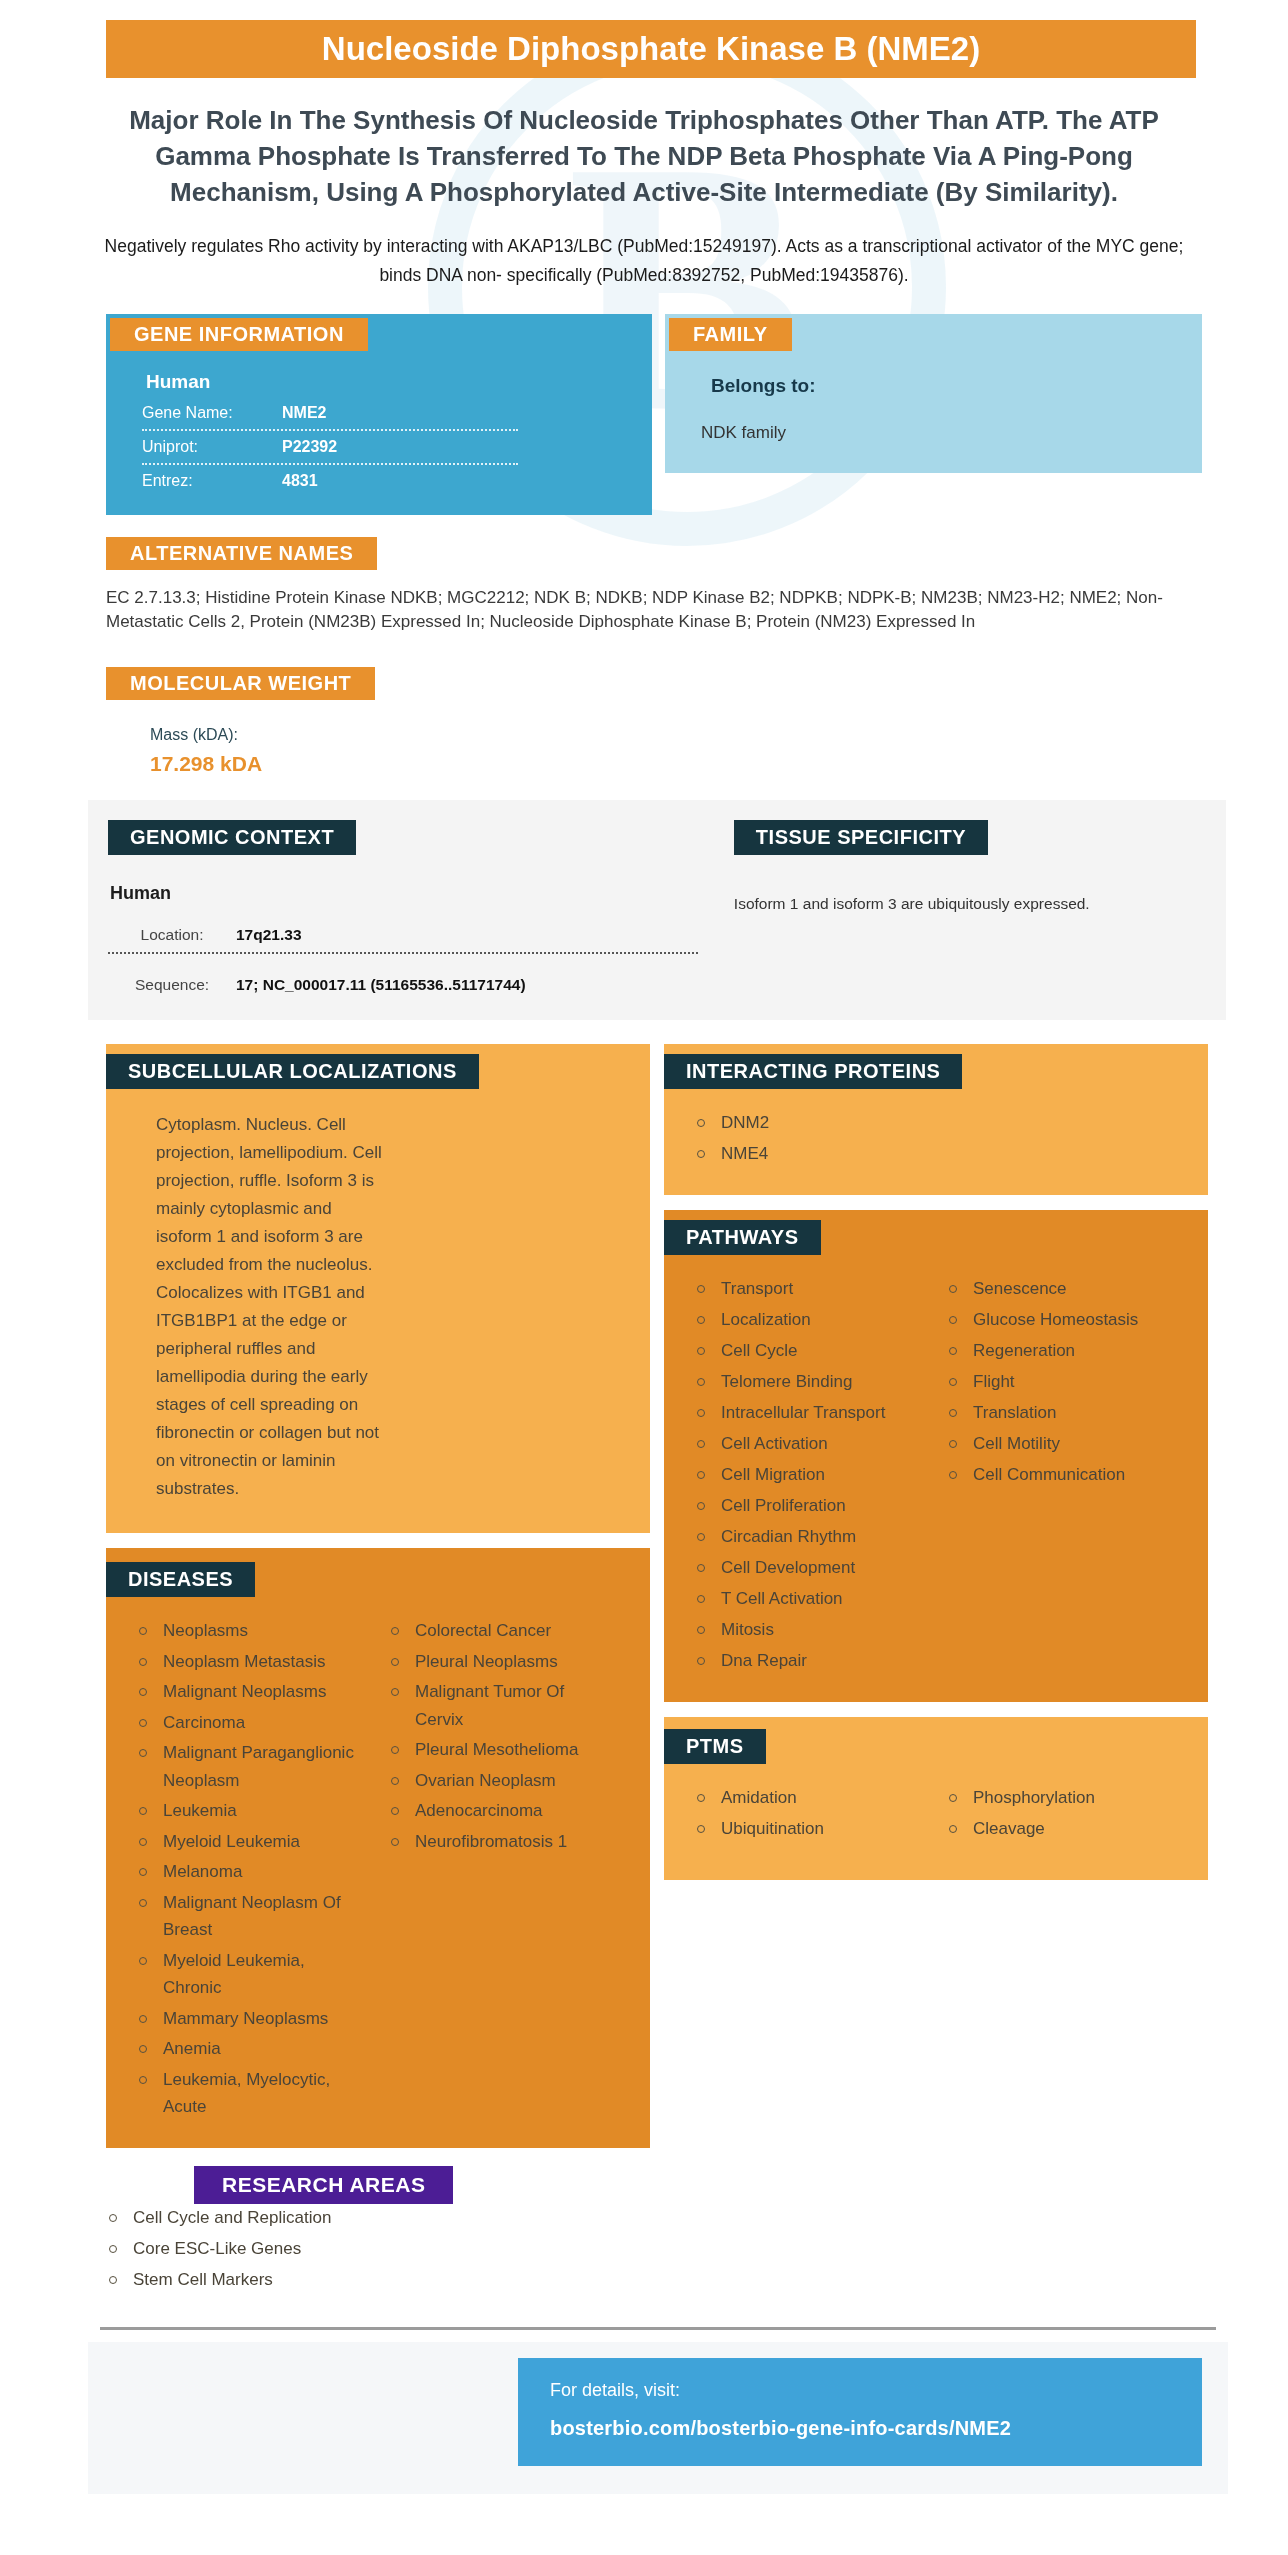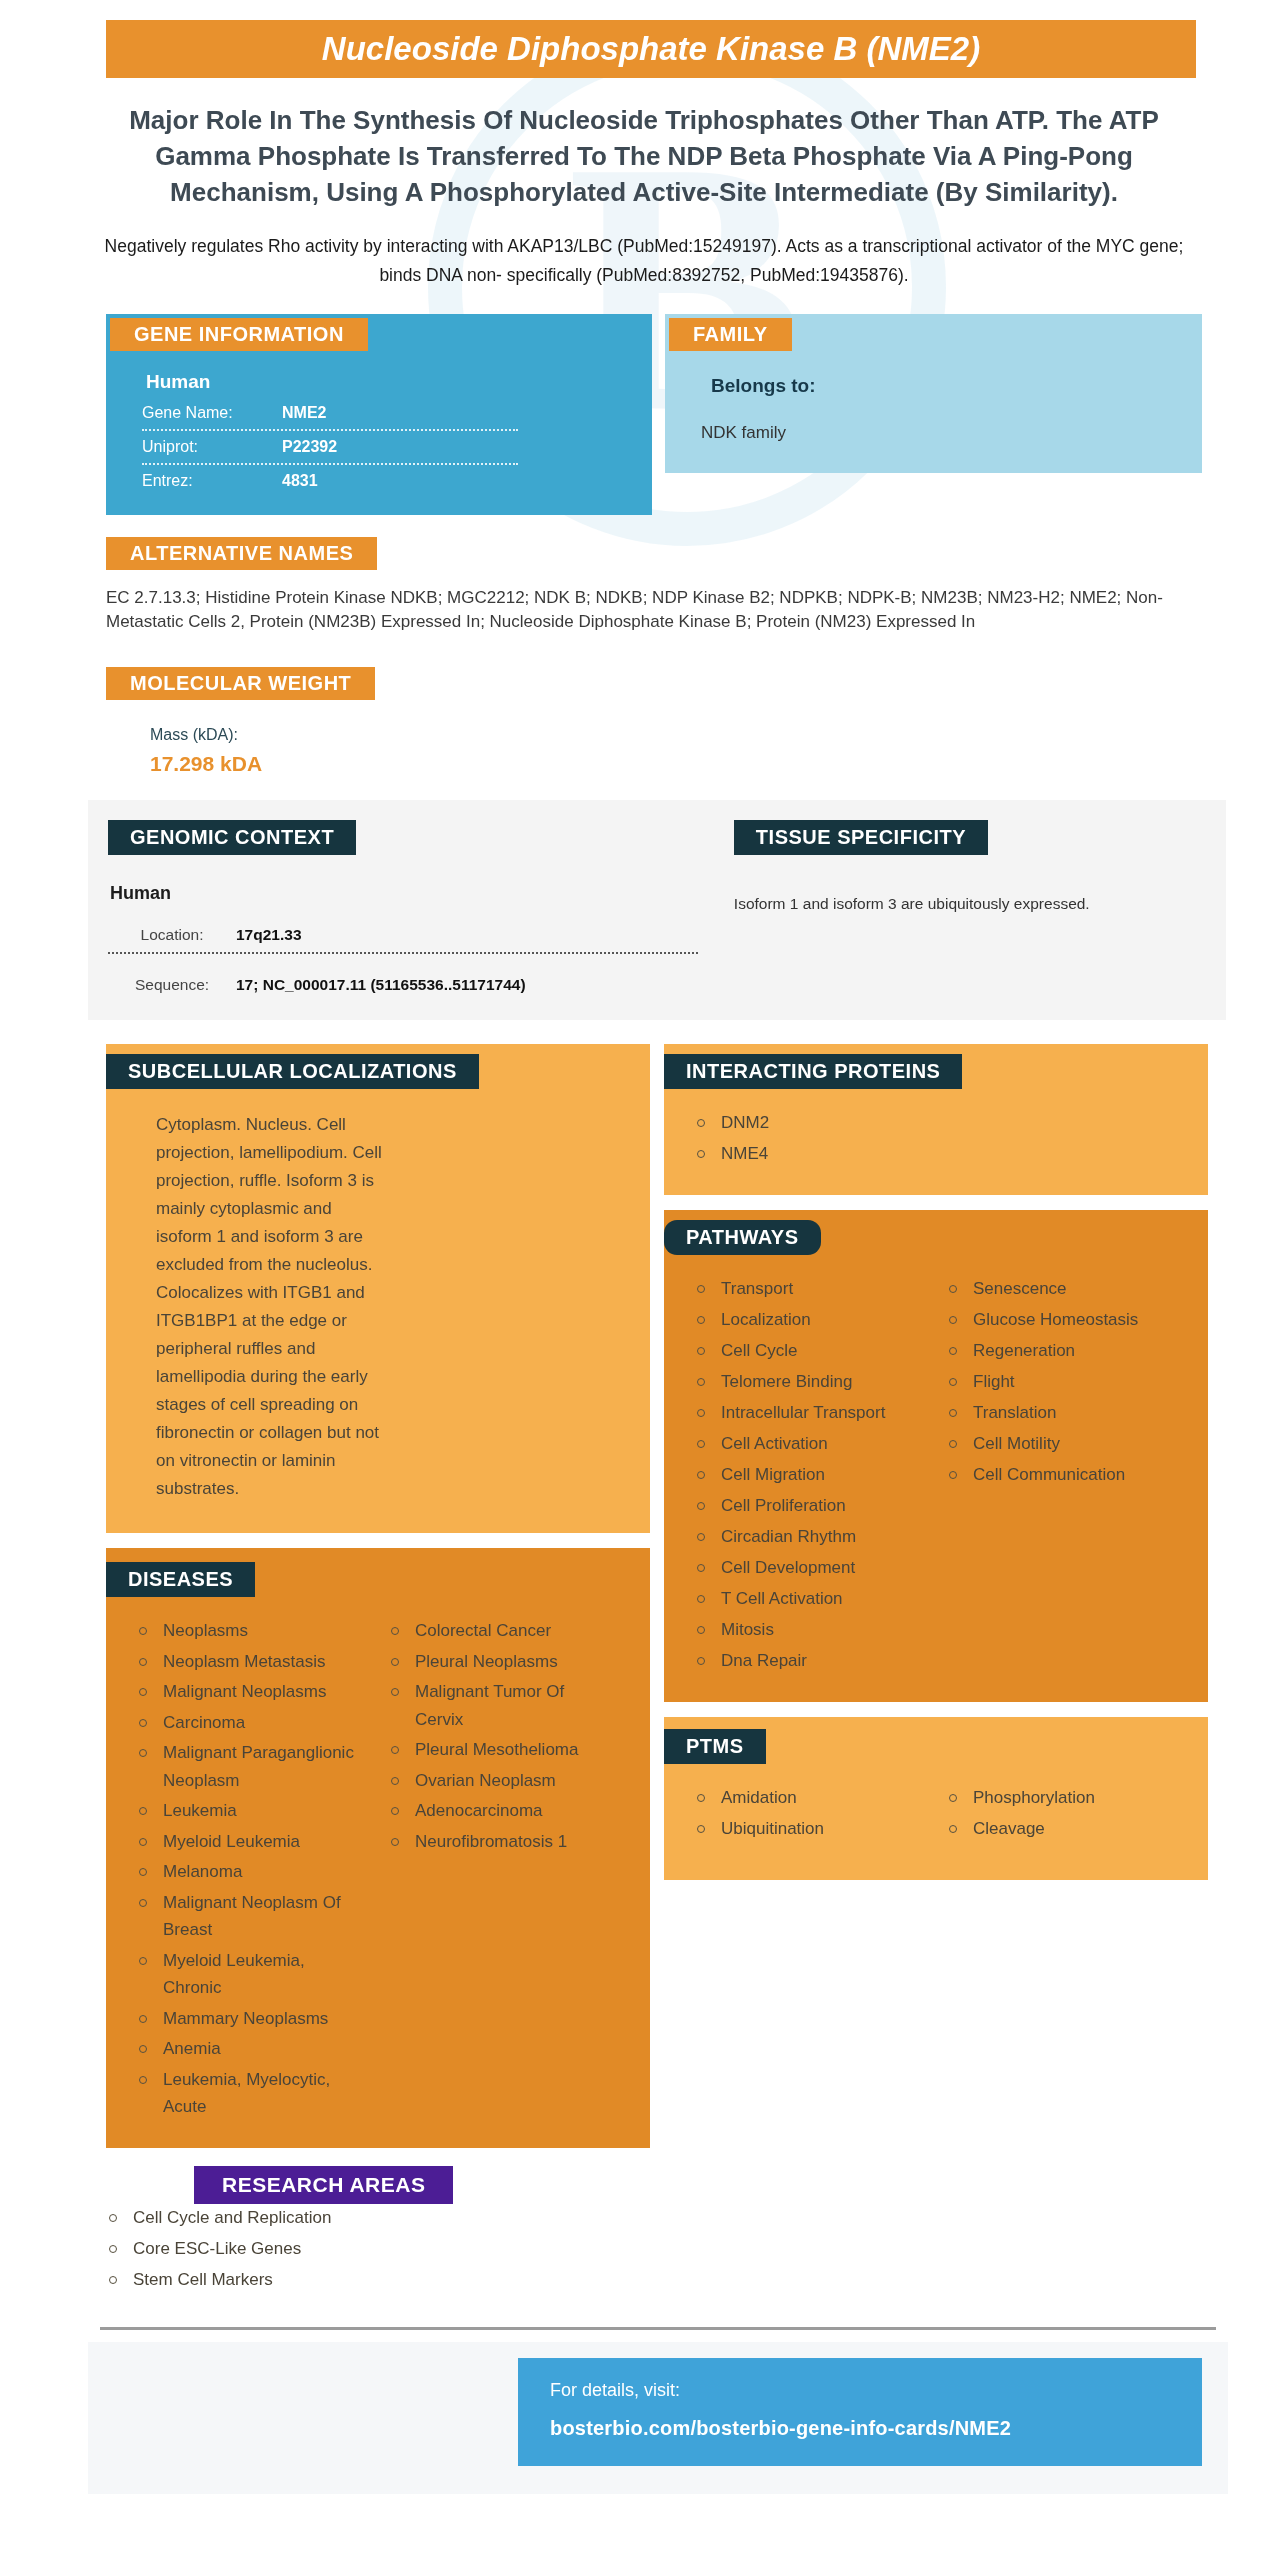--- a/index.html
+++ b/index.html
@@ -17,21 +17,21 @@
   }
   .watermark span{
     font-size:360px;font-weight:bold;color:rgba(210,230,240,0.35);
     font-family:"Liberation Serif",serif;
   }
   .content{position:relative;z-index:1;}
 
   .title-bar{
     margin:20px 92px 0 106px;height:58px;line-height:58px;
     background:#E8912D;color:#ffffff;text-align:center;
-    font-size:33px;font-weight:bold;font-style:italic;
+    font-size:33px;font-weight:bold;
   }
   .subtitle{
     margin:24px auto 0;width:1110px;text-align:center;
     font-size:26px;font-weight:bold;color:#3E4A54;line-height:36px;
   }
   .description{
     margin:22px auto 0;width:1080px;text-align:center;
     font-size:17.5px;color:#1b1b1b;line-height:29px;
   }
 
@@ -229,21 +229,21 @@
         <span class="tag-dark">INTERACTING PROTEINS</span>
         <div class="list-wrap">
           <ul class="blist">
               <li>DNM2</li>
               <li>NME4</li>
             </ul>
         </div>
       </div>
 
       <div class="box box-dorange mt15">
-        <span class="tag-dark" style="border-radius:13px;">PATHWAYS</span>
+        <span class="tag-dark" style="">PATHWAYS</span>
         <div class="list-wrap two-col">
           <ul class="blist">
               <li>Transport</li>
               <li>Localization</li>
               <li>Cell Cycle</li>
               <li>Telomere Binding</li>
               <li>Intracellular Transport</li>
               <li>Cell Activation</li>
               <li>Cell Migration</li>
               <li>Cell Proliferation</li>

